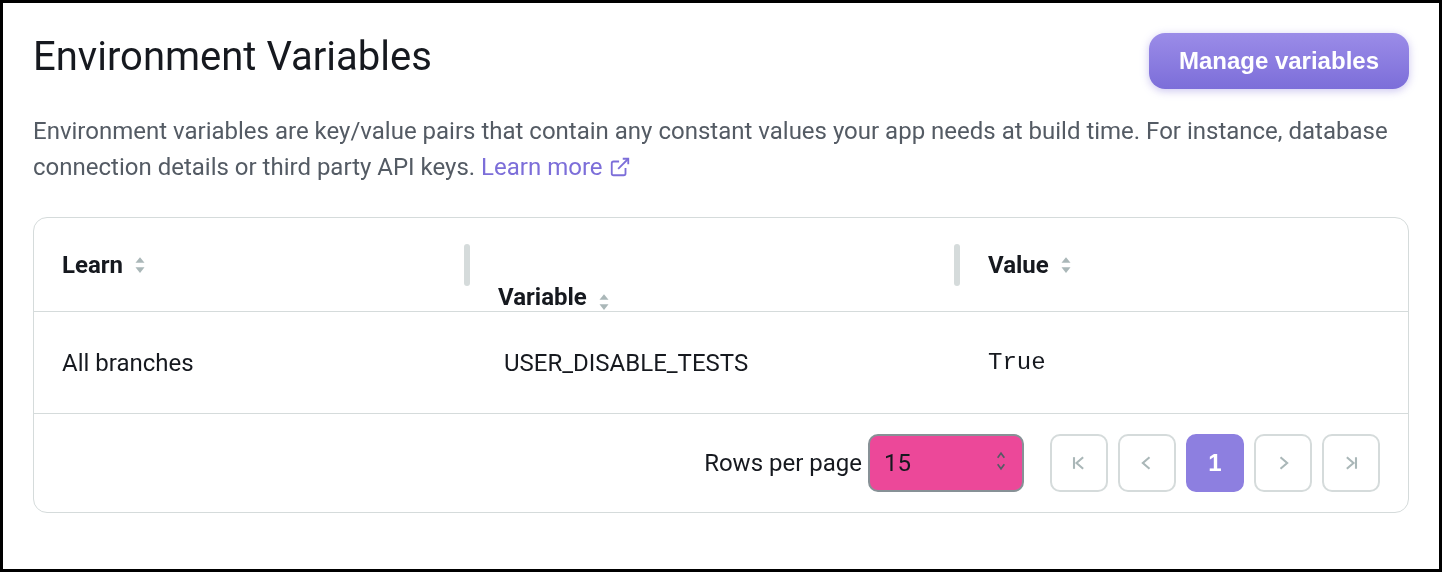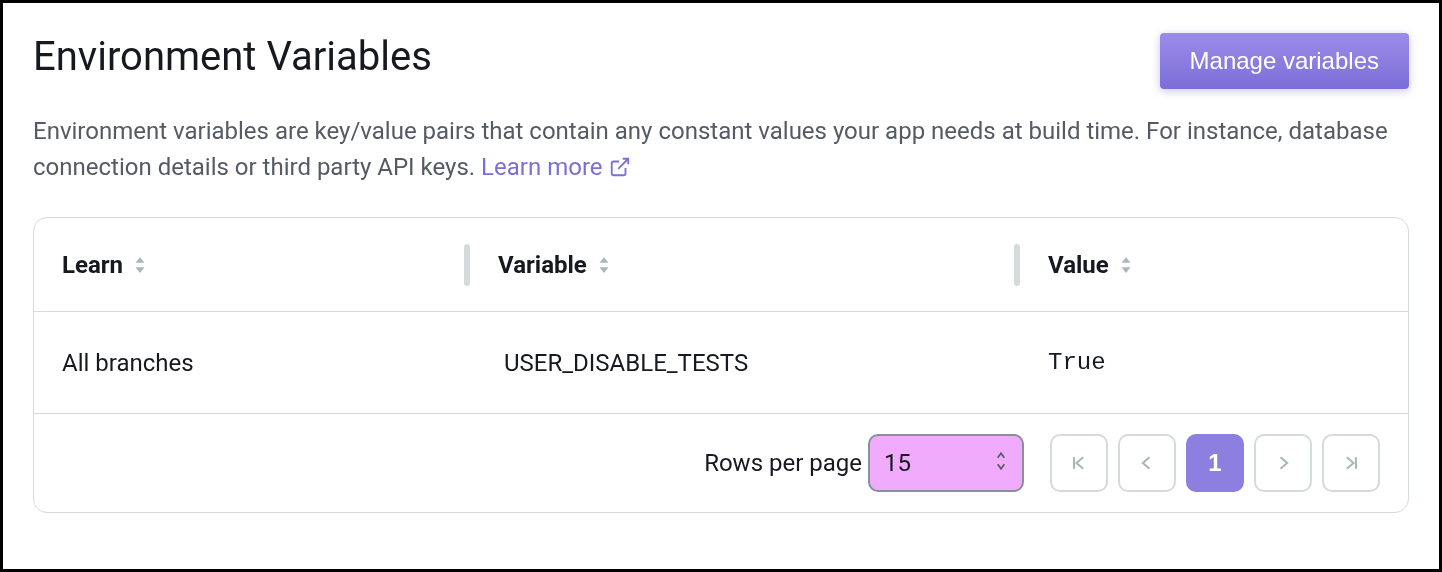--- a/index.html
+++ b/index.html
@@ -29,24 +29,24 @@
       font-size: 40px;
       font-weight: 400;
       color: #16191f;
       line-height: 1.2;
     }
     
     .manage-button {
       background: linear-gradient(180deg, #9b8ce8 0%, #7c6ed9 100%);
       color: #ffffff;
       font-size: 24px;
-      font-weight: 400;
+      font-weight: 700;
       padding: 14px 30px;
       border: none;
-      border-radius: 4px;
+      border-radius: 16px;
       cursor: pointer;
       box-shadow: 0 2px 8px rgba(124, 110, 217, 0.4);
     }
     
     .description {
       font-size: 24px;
       color: #545b64;
       line-height: 1.5;
       margin-bottom: 32px;
       max-width: 1380px;
@@ -91,21 +91,22 @@
       gap: 8px;
       position: relative;
       height: 100%;
     }
     
     .col-branch {
       width: 430px;
     }
     
     .col-variable {
-      width: 544px;
+      width: 484px;
+      align-items: flex-end;
     }
     
     .col-value {
       flex: 1;
     }
     
     .col-divider {
       width: 6px;
       height: 42px;
       background: #d5dbdb;
@@ -158,21 +159,21 @@
     .rows-select {
       display: flex;
       align-items: center;
       justify-content: space-between;
       border: 2px solid #879196;
       border-radius: 10px;
       padding: 10px 14px;
       width: 156px;
       height: 58px;
       font-size: 24px;
-      background: #f0abfc;
+      background: #ec4899;
       cursor: pointer;
     }
     
     .pagination {
       display: flex;
       gap: 10px;
       margin-left: 20px;
     }
     
     .page-button {

